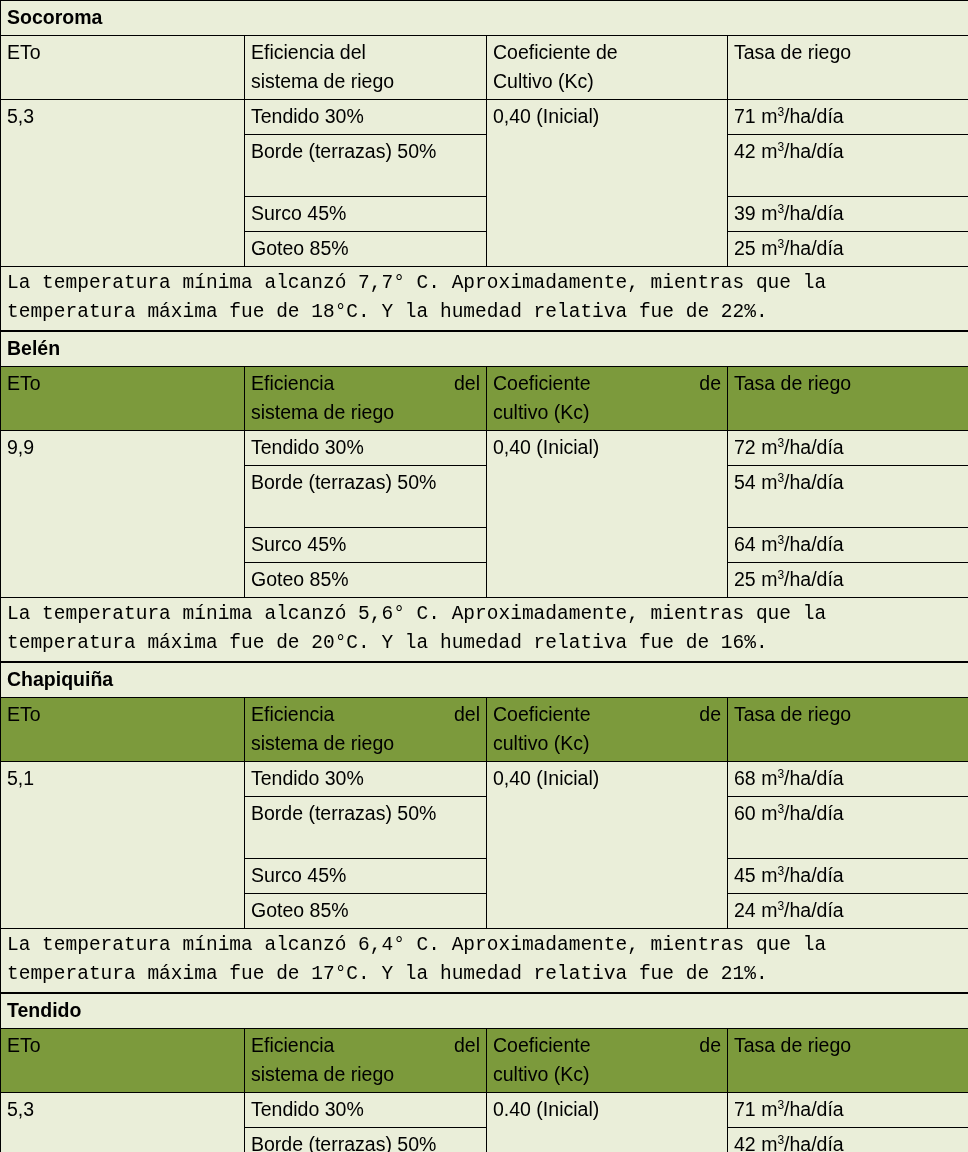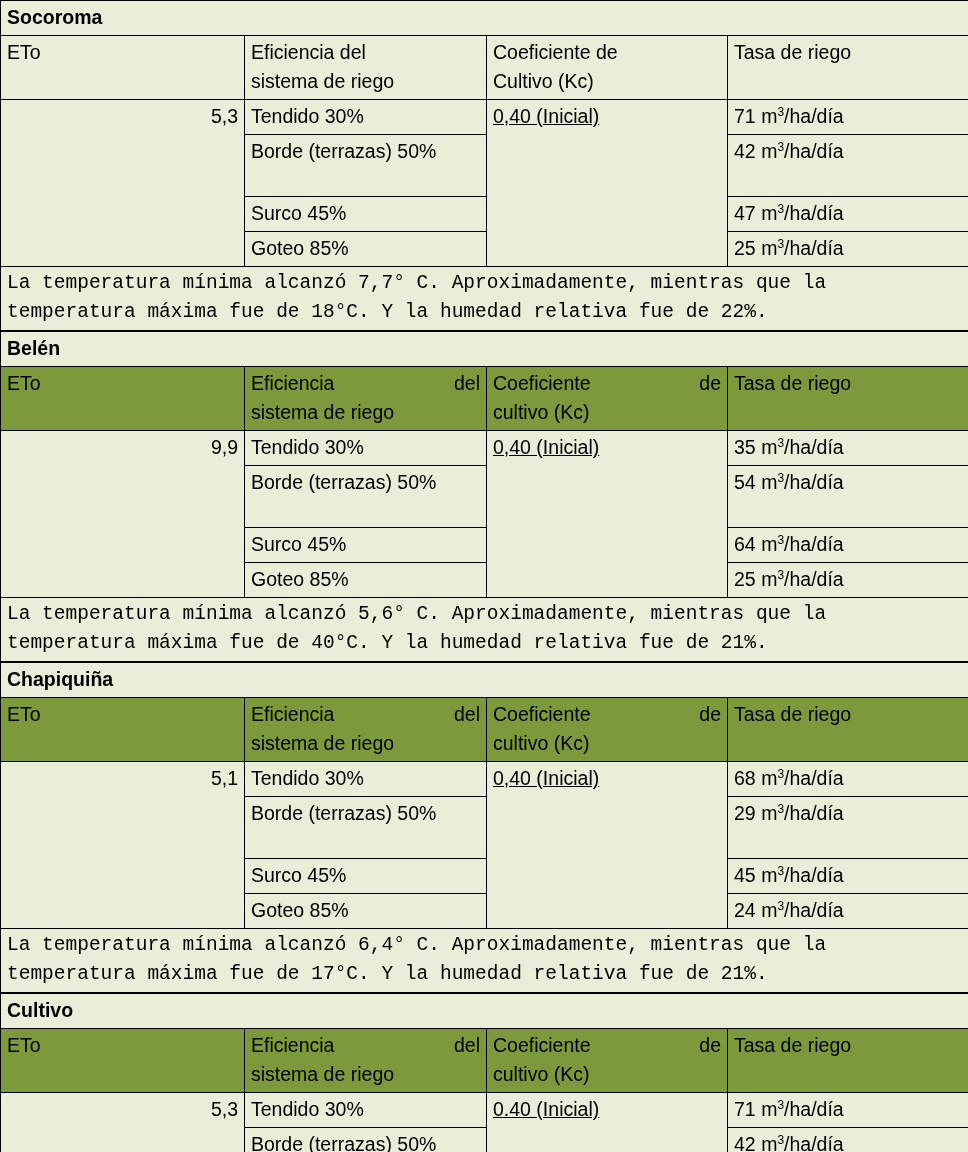--- a/index.html
+++ b/index.html
@@ -58,28 +58,27 @@
   td.hdr.justify {
     text-align: justify;
     text-align-last: justify;
   }
   td.hdr.justify .lastline {
     text-align: left;
     text-align-last: left;
   }
 
   td.eto-val {
-    text-align: right;
+    text-align: left;
     vertical-align: middle;
     font-size: 19.5px;
   }
   td.kc-val {
     vertical-align: middle;
     font-size: 19.5px;
-    text-decoration: underline;
   }
   td.eff, td.rate {
     font-size: 19.5px;
     line-height: 29px;
     margin-top: 8px;
   }
   td.rate sup {
     font-size: 12px;
     line-height: 0;
     vertical-align: super;
@@ -128,21 +127,21 @@
           <td class="eff">Tendido 30%</td>
           <td rowspan="4" class="kc-val">0,40 (Inicial)</td>
           <td class="rate"><span>71</span> <span>m</span><sup>3</sup><span>/ha/día</span></td>
         </tr>
         <tr>
           <td class="eff" style="height: 56px;">Borde (terrazas) 50%</td>
           <td class="rate"><span>42</span> <span>m</span><sup>3</sup><span>/ha/día</span></td>
         </tr>
         <tr>
           <td class="eff">Surco 45%</td>
-          <td class="rate"><span>47</span> <span>m</span><sup>3</sup><span>/ha/día</span></td>
+          <td class="rate"><span>39</span> <span>m</span><sup>3</sup><span>/ha/día</span></td>
         </tr>
         <tr>
           <td class="eff">Goteo 85%</td>
           <td class="rate"><span>25</span> <span>m</span><sup>3</sup><span>/ha/día</span></td>
         </tr>
         <tr>
           <td colspan="4" class="note">La temperatura mínima alcanzó 7,7° C. Aproximadamente, mientras que la temperatura máxima fue de 18°C. Y la humedad relativa fue de 22%.</td>
         </tr>
       </tbody>
     </table>
@@ -166,36 +165,36 @@
           <td class="hdr green justify">
             <div>Coeficiente de</div>
             <div class="lastline">cultivo (Kc)</div>
           </td>
           <td class="hdr green">Tasa de riego</td>
         </tr>
         <tr>
           <td rowspan="4" class="eto-val">9,9</td>
           <td class="eff">Tendido 30%</td>
           <td rowspan="4" class="kc-val">0,40 (Inicial)</td>
-          <td class="rate"><span>35</span> <span>m</span><sup>3</sup><span>/ha/día</span></td>
+          <td class="rate"><span>72</span> <span>m</span><sup>3</sup><span>/ha/día</span></td>
         </tr>
         <tr>
           <td class="eff" style="height: 56px;">Borde (terrazas) 50%</td>
           <td class="rate"><span>54</span> <span>m</span><sup>3</sup><span>/ha/día</span></td>
         </tr>
         <tr>
           <td class="eff">Surco 45%</td>
           <td class="rate"><span>64</span> <span>m</span><sup>3</sup><span>/ha/día</span></td>
         </tr>
         <tr>
           <td class="eff">Goteo 85%</td>
           <td class="rate"><span>25</span> <span>m</span><sup>3</sup><span>/ha/día</span></td>
         </tr>
         <tr>
-          <td colspan="4" class="note">La temperatura mínima alcanzó 5,6° C. Aproximadamente, mientras que la temperatura máxima fue de 40°C. Y la humedad relativa fue de 21%.</td>
+          <td colspan="4" class="note">La temperatura mínima alcanzó 5,6° C. Aproximadamente, mientras que la temperatura máxima fue de 20°C. Y la humedad relativa fue de 16%.</td>
         </tr>
       </tbody>
     </table>
     <table class="block">
       <colgroup>
         <col class="c1">
         <col class="c2">
         <col class="c3">
         <col class="c4">
       </colgroup>
@@ -216,21 +215,21 @@
           <td class="hdr green">Tasa de riego</td>
         </tr>
         <tr>
           <td rowspan="4" class="eto-val">5,1</td>
           <td class="eff">Tendido 30%</td>
           <td rowspan="4" class="kc-val">0,40 (Inicial)</td>
           <td class="rate"><span>68</span> <span>m</span><sup>3</sup><span>/ha/día</span></td>
         </tr>
         <tr>
           <td class="eff" style="height: 56px;">Borde (terrazas) 50%</td>
-          <td class="rate"><span>29</span> <span>m</span><sup>3</sup><span>/ha/día</span></td>
+          <td class="rate"><span>60</span> <span>m</span><sup>3</sup><span>/ha/día</span></td>
         </tr>
         <tr>
           <td class="eff">Surco 45%</td>
           <td class="rate"><span>45</span> <span>m</span><sup>3</sup><span>/ha/día</span></td>
         </tr>
         <tr>
           <td class="eff">Goteo 85%</td>
           <td class="rate"><span>24</span> <span>m</span><sup>3</sup><span>/ha/día</span></td>
         </tr>
         <tr>
@@ -240,21 +239,21 @@
     </table>
     <table class="block">
       <colgroup>
         <col class="c1">
         <col class="c2">
         <col class="c3">
         <col class="c4">
       </colgroup>
       <tbody>
         <tr>
-          <td colspan="4" class="title-band">Cultivo</td>
+          <td colspan="4" class="title-band">Tendido</td>
         </tr>
         <tr>
           <td class="hdr green" rowspan="1">ETo</td>
           <td class="hdr green justify">
             <div>Eficiencia del</div>
             <div class="lastline">sistema de riego</div>
           </td>
           <td class="hdr green justify">
             <div>Coeficiente de</div>
             <div class="lastline">cultivo (Kc)</div>

